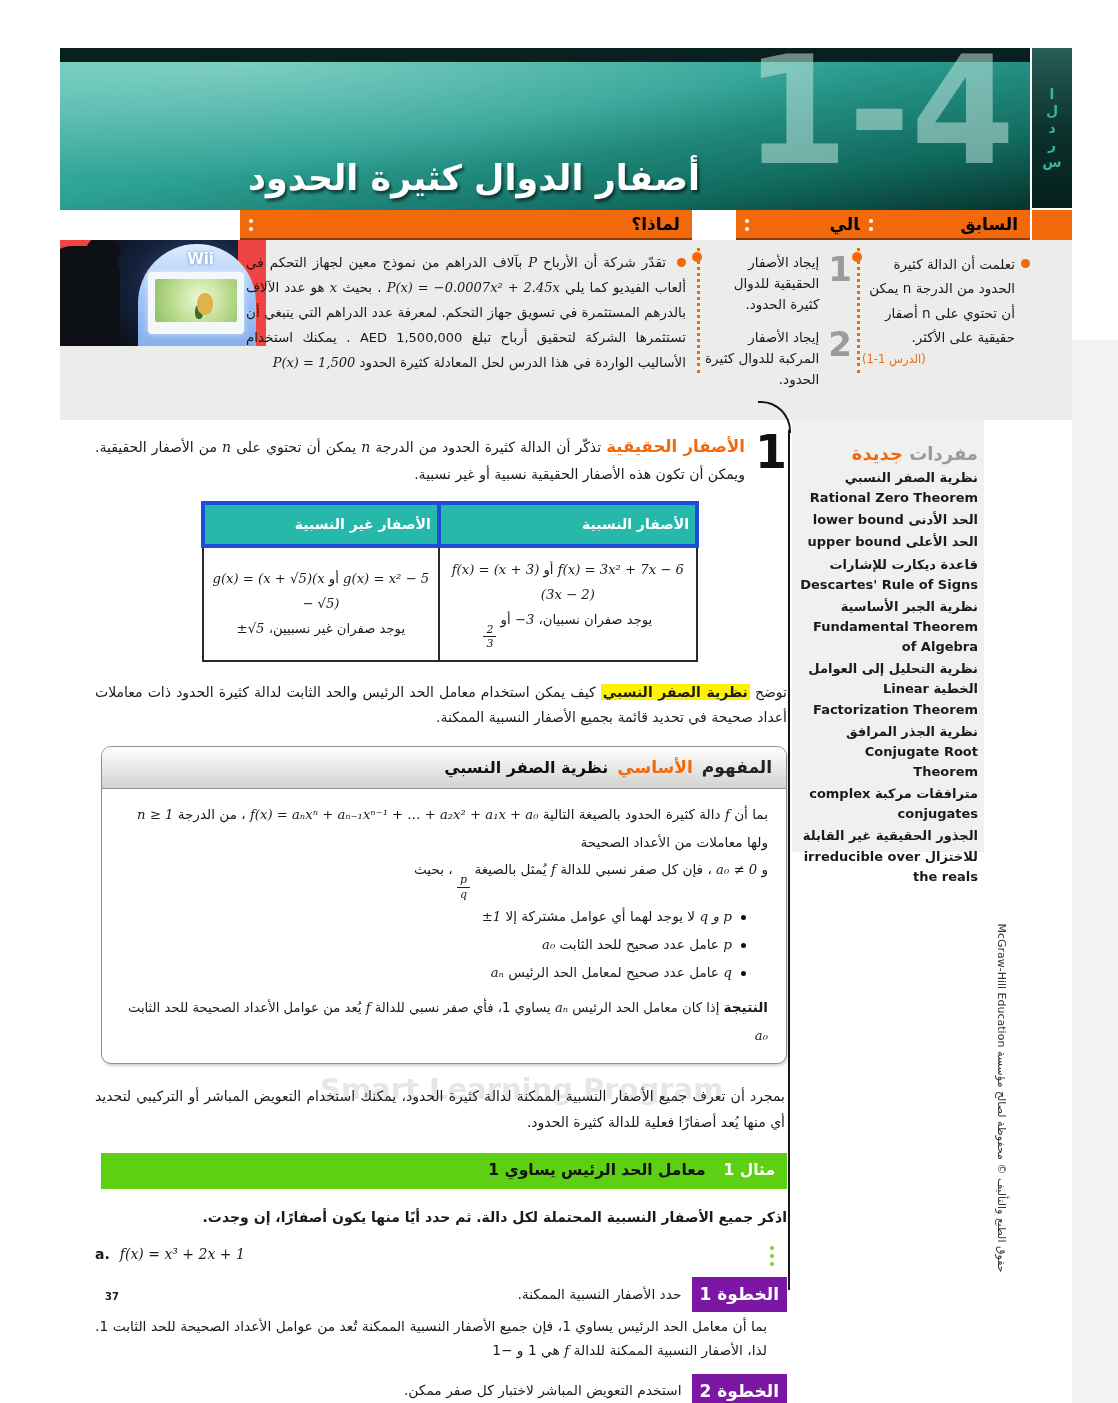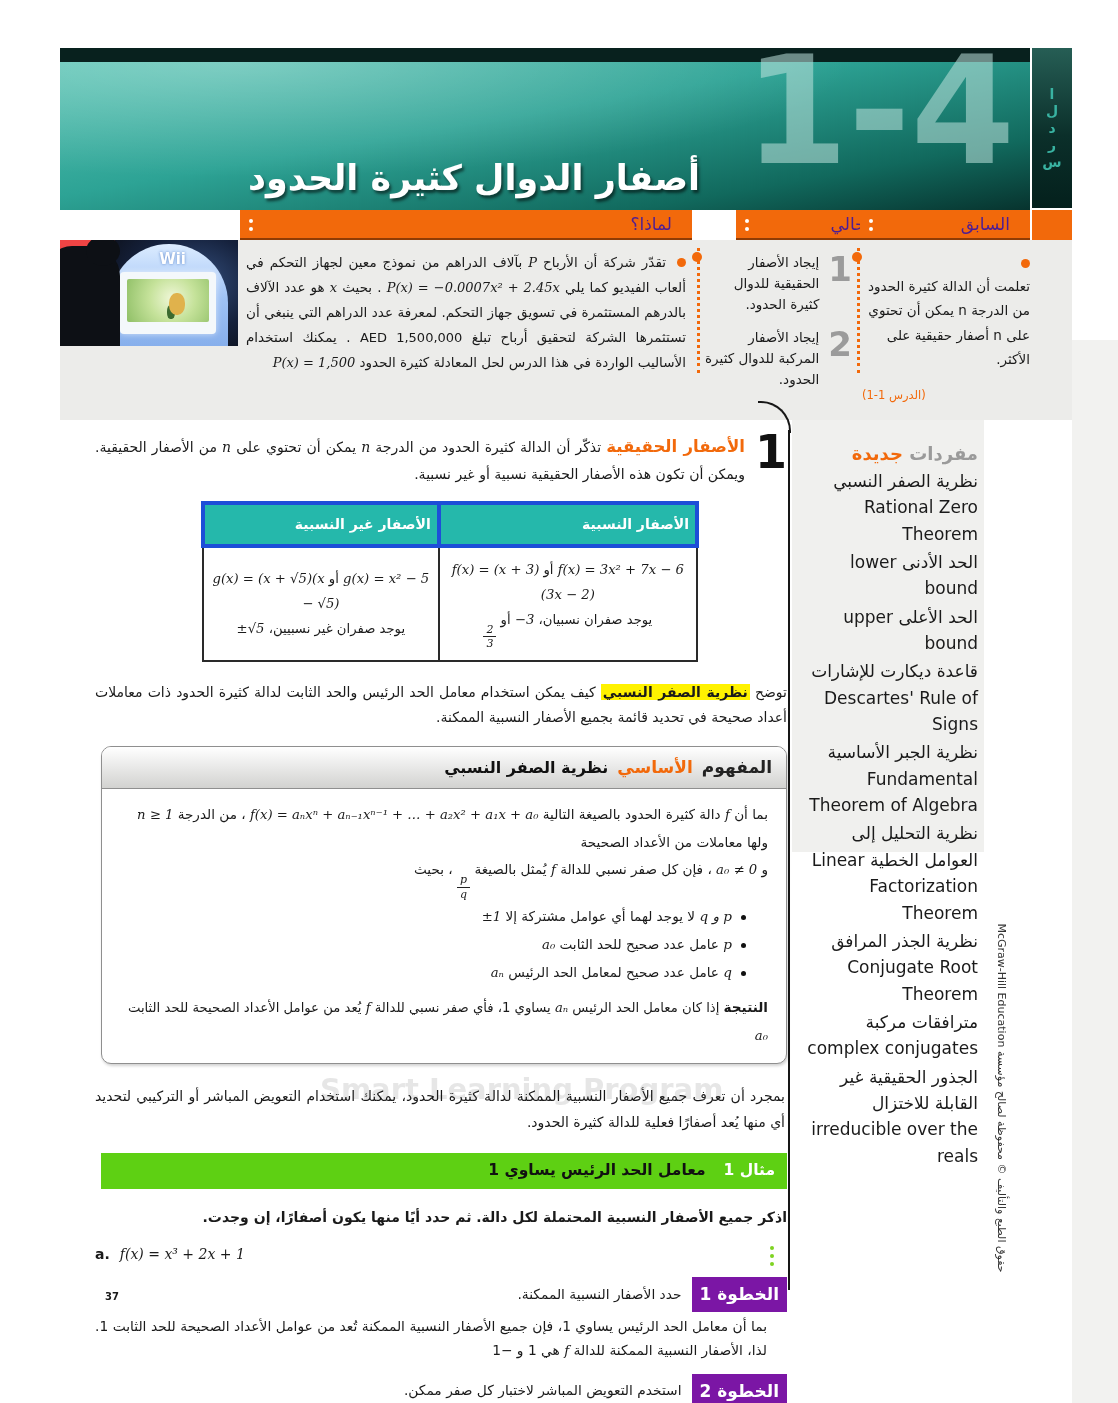--- a/index.html
+++ b/index.html
@@ -19,44 +19,44 @@
                 text-shadow:2px 3px 3px rgba(0,0,0,.55);white-space:nowrap;}
   .side-tab{position:absolute;left:1032px;top:48px;width:40px;height:160px;
             background:linear-gradient(180deg,#265e55,#0b2f2a 55%,#04201c);
             display:flex;flex-direction:column;align-items:center;justify-content:center;gap:1px;}
   .side-tab span{color:#39b3a2;font-size:14px;font-weight:bold;line-height:1.15;}
   .side-tab-orange{position:absolute;left:1032px;top:210px;width:40px;height:30px;background:#f2690b;border-bottom:5px solid #551f02;}
   .right-strip{position:absolute;left:1072px;top:340px;width:46px;height:1063px;background:#f2f2f0;}
 
   
   .intro-bg{position:absolute;left:60px;top:240px;width:1012px;height:180px;background:#ececea;}
-  .nav-seg{position:absolute;top:210px;height:30px;background:#f2690b;color:#4c1d95;font-weight:normal;font-size:17px;
-           display:flex;align-items:center;justify-content:flex-end;padding:0 20px;box-sizing:border-box;
+  .nav-seg{position:absolute;top:210px;height:30px;background:#f2690b;color:#000000;font-weight:bold;font-size:17px;
+           display:flex;align-items:center;justify-content:flex-end;padding:0 12px;box-sizing:border-box;
            border-bottom:2px solid #8f3c05;}
   .seg-why{left:240px;width:452px;}
   .seg-cur{left:736px;width:160px;}
   .seg-prev{left:860px;width:170px;}
   .wdots{position:absolute;left:9px;top:9px;width:4px;height:4px;border-radius:50%;background:#fff;box-shadow:0 8px 0 #fff;}
   .vdots{position:absolute;top:248px;height:125px;border-left:3px dotted #f2690b;width:0;}
   .obullet{width:9px;height:9px;border-radius:50%;background:#f2690b;flex:none;margin-top:7px;}
   .obullet-abs{position:absolute;width:10px;height:10px;border-radius:50%;background:#f2690b;}
 
   .col-prev{position:absolute;left:862px;top:252px;width:168px;direction:rtl;font-size:13.5px;line-height:1.8;text-align:right;}
-  .col-prev .row{display:flex;gap:6px;flex-direction:column;}
-  .lesson-ref{color:#f2690b;font-size:11.5px;text-align:left;margin-top:14px;}
+  .col-prev .row{display:flex;gap:6px;}
+  .lesson-ref{color:#f2690b;font-size:11.5px;text-align:left;margin-top:0;}
   .col-cur{position:absolute;left:704px;top:252px;width:148px;direction:rtl;font-size:13.5px;line-height:1.55;}
   .cur-item{display:flex;gap:9px;margin-bottom:12px;}
   .cur-num{font-size:34px;font-weight:bold;color:#9b9b9b;line-height:1;flex:none;}
   .col-why{position:absolute;left:246px;top:250px;width:440px;direction:rtl;font-size:13.5px;line-height:1.85;text-align:justify;}
   .why-bullet{display:inline-block;width:9px;height:9px;border-radius:50%;background:#f2690b;margin-left:5px;}
   .col-why bdi{font-family:"DejaVu Serif",serif;font-style:italic;font-size:13px;}
   .col-why bdi.plain{font-style:normal;font-family:"DejaVu Sans",sans-serif;}
 
   
-  .wii{position:absolute;left:60px;top:240px;width:178px;height:106px;background:#ef4444;overflow:hidden;}
+  .wii{position:absolute;left:60px;top:240px;width:206px;height:106px;background:#ef4444;overflow:hidden;}
   .wii-glow{position:absolute;left:55px;top:0;width:123px;height:106px;background:radial-gradient(ellipse at 65% 40%,#35507e 0%,#15213c 55%,#0b0e16 100%);}
   .wii-arch{position:absolute;right:10px;top:4px;width:118px;height:120px;border-radius:60px 60px 0 0;
             background:linear-gradient(180deg,#dcecff 0%,#9fc2f5 45%,#7ea8e8 100%);}
   .wii-logo{position:absolute;right:52px;top:10px;font-size:15px;font-weight:bold;color:#fff;
             text-shadow:0 0 3px #5d86c9;font-family:"DejaVu Sans",sans-serif;}
   .wii-screen{position:absolute;right:22px;top:32px;width:96px;height:62px;background:#f4f8fb;border-radius:4px;
               box-shadow:0 0 6px rgba(255,255,255,.6);}
   .wii-game{position:absolute;left:7px;top:7px;right:7px;bottom:12px;border-radius:2px;
             background:radial-gradient(circle at 55% 45%,#f0f7d8 0%,#c5e29a 45%,#8fbf66 100%);}
   .wii-char{position:absolute;left:42px;top:14px;width:16px;height:22px;border-radius:45%;background:#e0b24c;box-shadow:-6px 8px 0 -4px #3c6b2f;}
@@ -124,21 +124,21 @@
   .right-col{flex:1;min-width:0;}
   .eqs{margin-top:4px;text-align:center;}
   .eq-line{margin:3px 0;font-size:15px;}
   .graph-box{width:205px;flex:none;padding-top:16px;text-align:center;direction:ltr;}
 
   
   .sidebar{position:absolute;left:800px;top:443px;width:178px;direction:rtl;text-align:right;}
   .sb-title{font-size:18px;font-weight:bold;margin-bottom:4px;}
   .sb-t1{color:#9a9a9a;}
   .sb-t2{color:#f2690b;}
-  .vocab-item{font-size:17px;font-weight:normal;line-height:1.55;margin-bottom:2px;}
+  .vocab-item{font-size:13px;font-weight:bold;line-height:1.55;margin-bottom:2px;}
   .v-en{direction:ltr;unicode-bidi:isolate;}
 
   
   .copyright{position:absolute;left:800px;top:1090px;width:400px;height:16px;transform:rotate(90deg);
              direction:rtl;text-align:center;font-size:11px;color:#333;}
   .page-num{position:absolute;left:105px;top:1291px;font-size:10px;font-weight:bold;}
   .gdots{position:absolute;left:770px;top:1246px;width:4px;height:4px;border-radius:50%;background:#7ed321;
          box-shadow:0 8px 0 #7ed321,0 16px 0 #7ed321;}
   .wm{position:absolute;color:rgba(165,165,165,.28);font-weight:bold;pointer-events:none;white-space:nowrap;}
   .wm1{left:320px;top:1022px;font-size:31px;}

